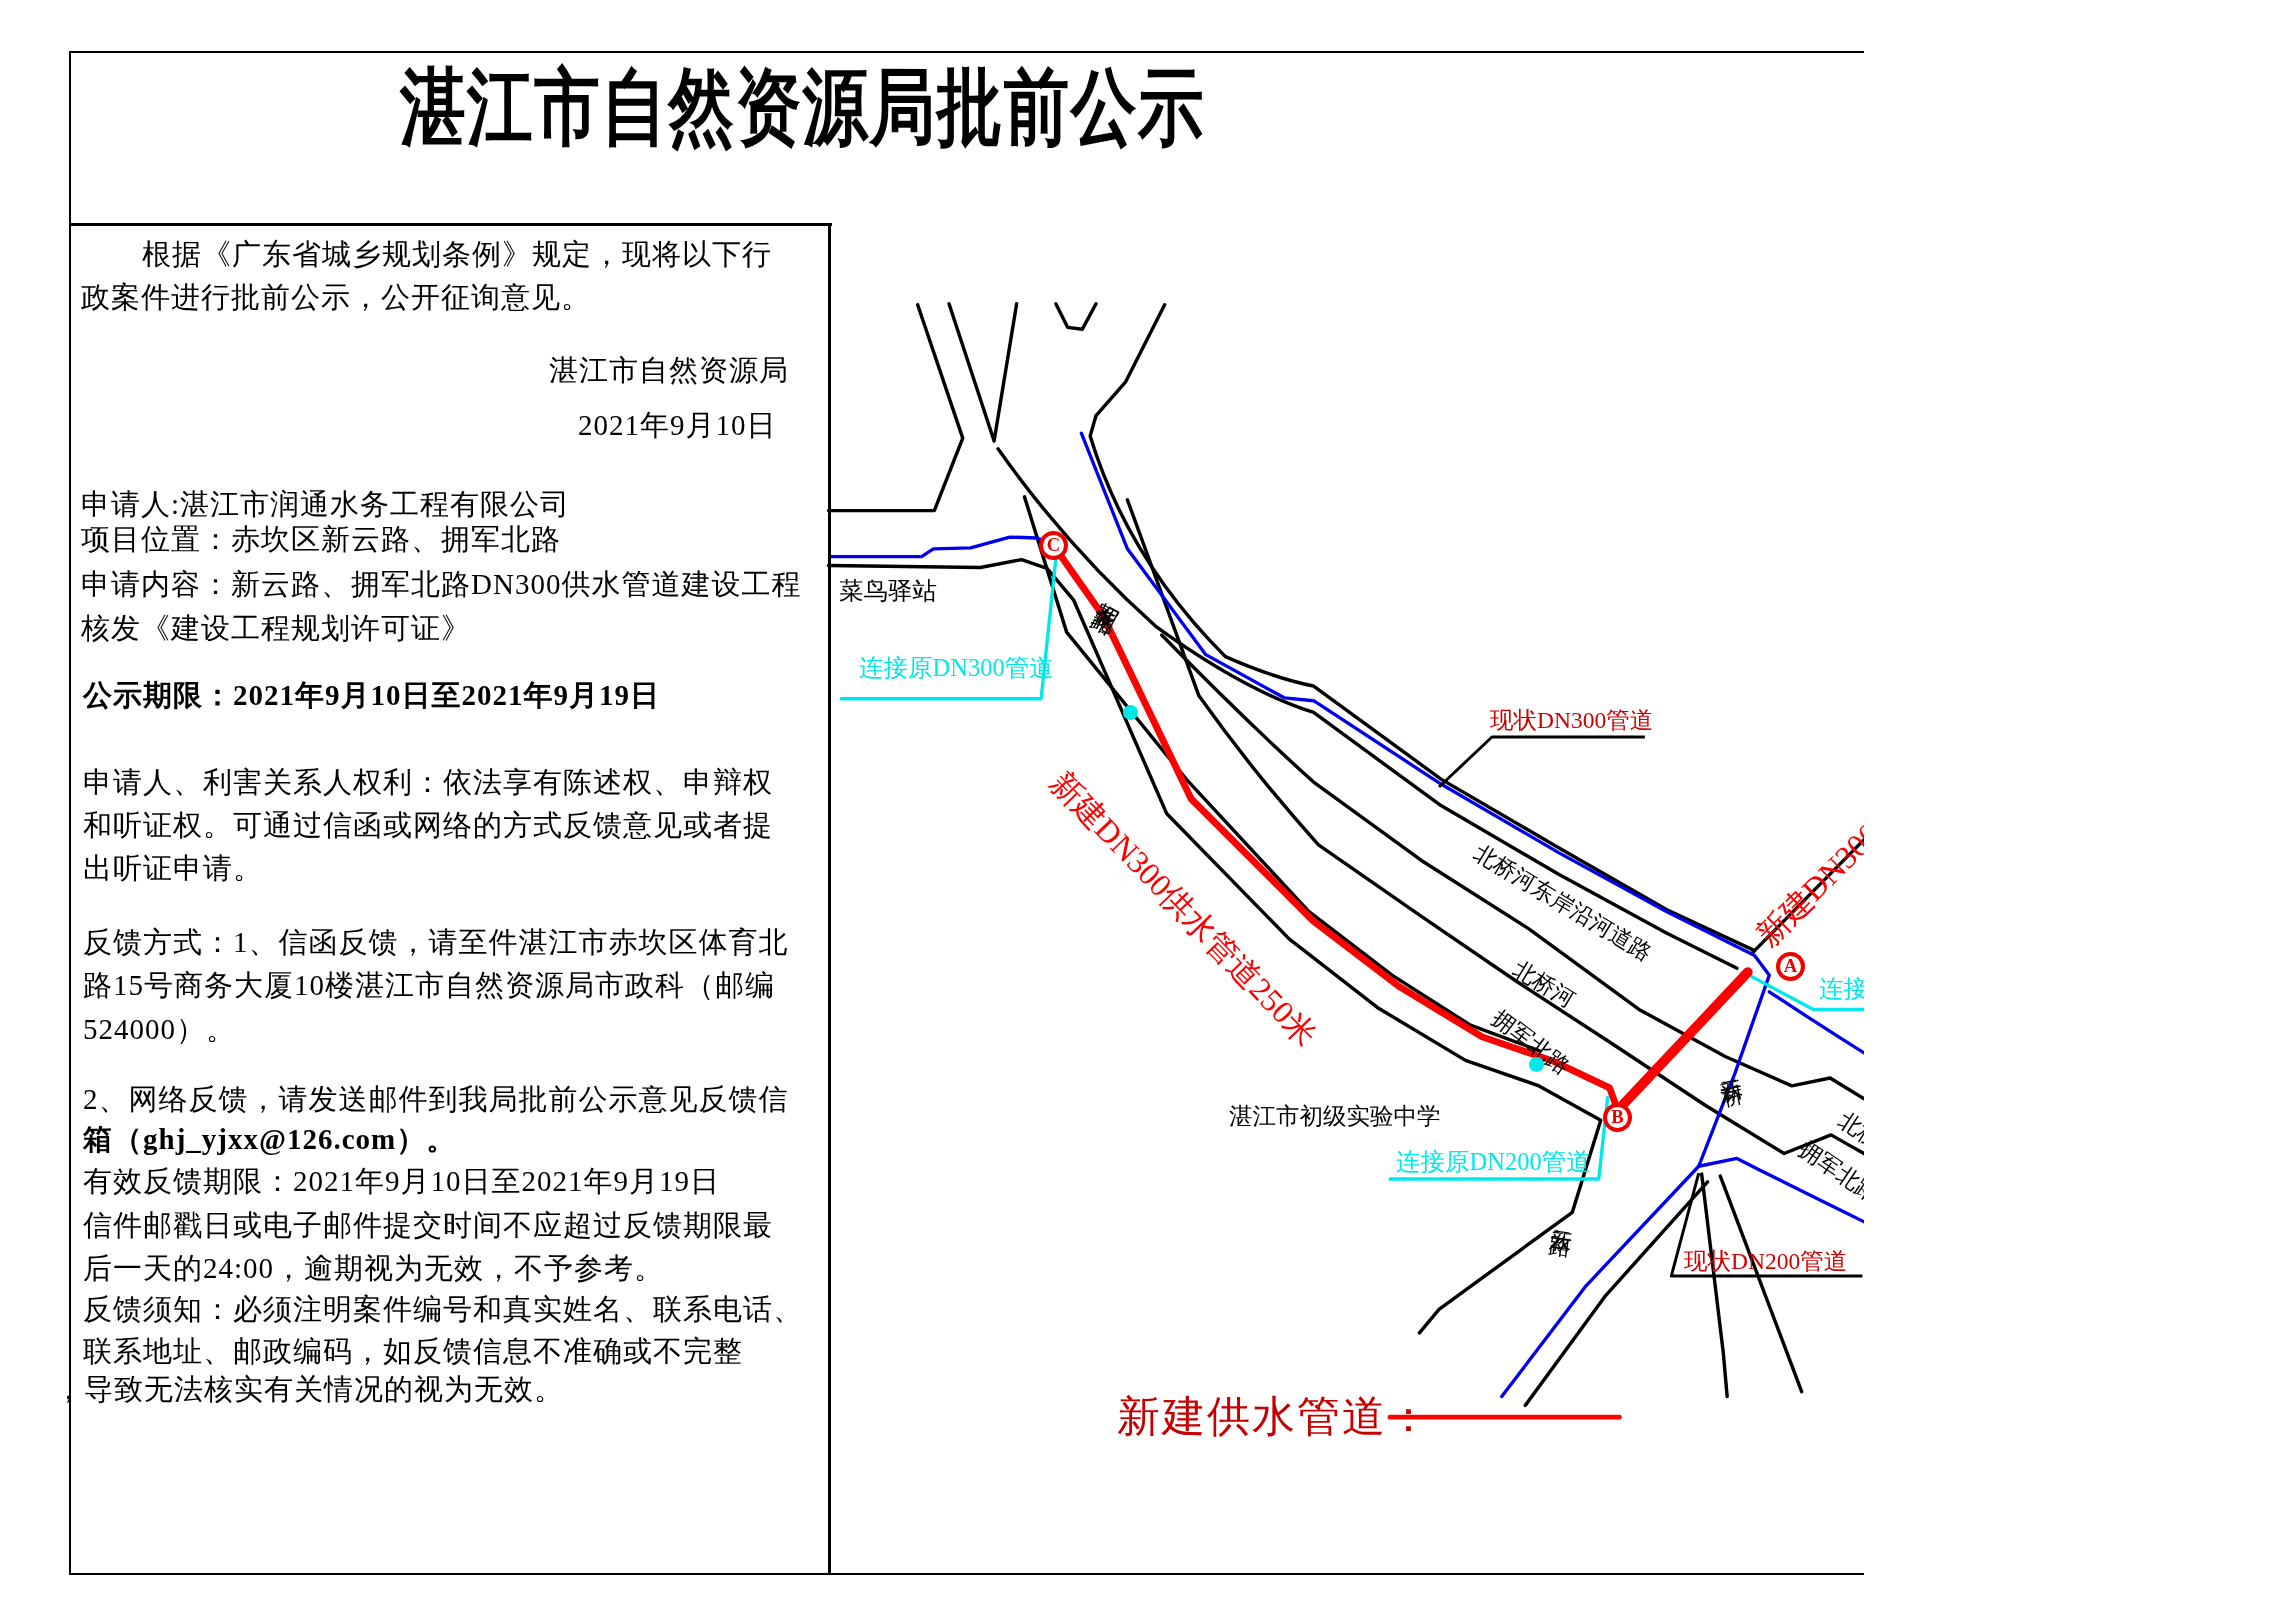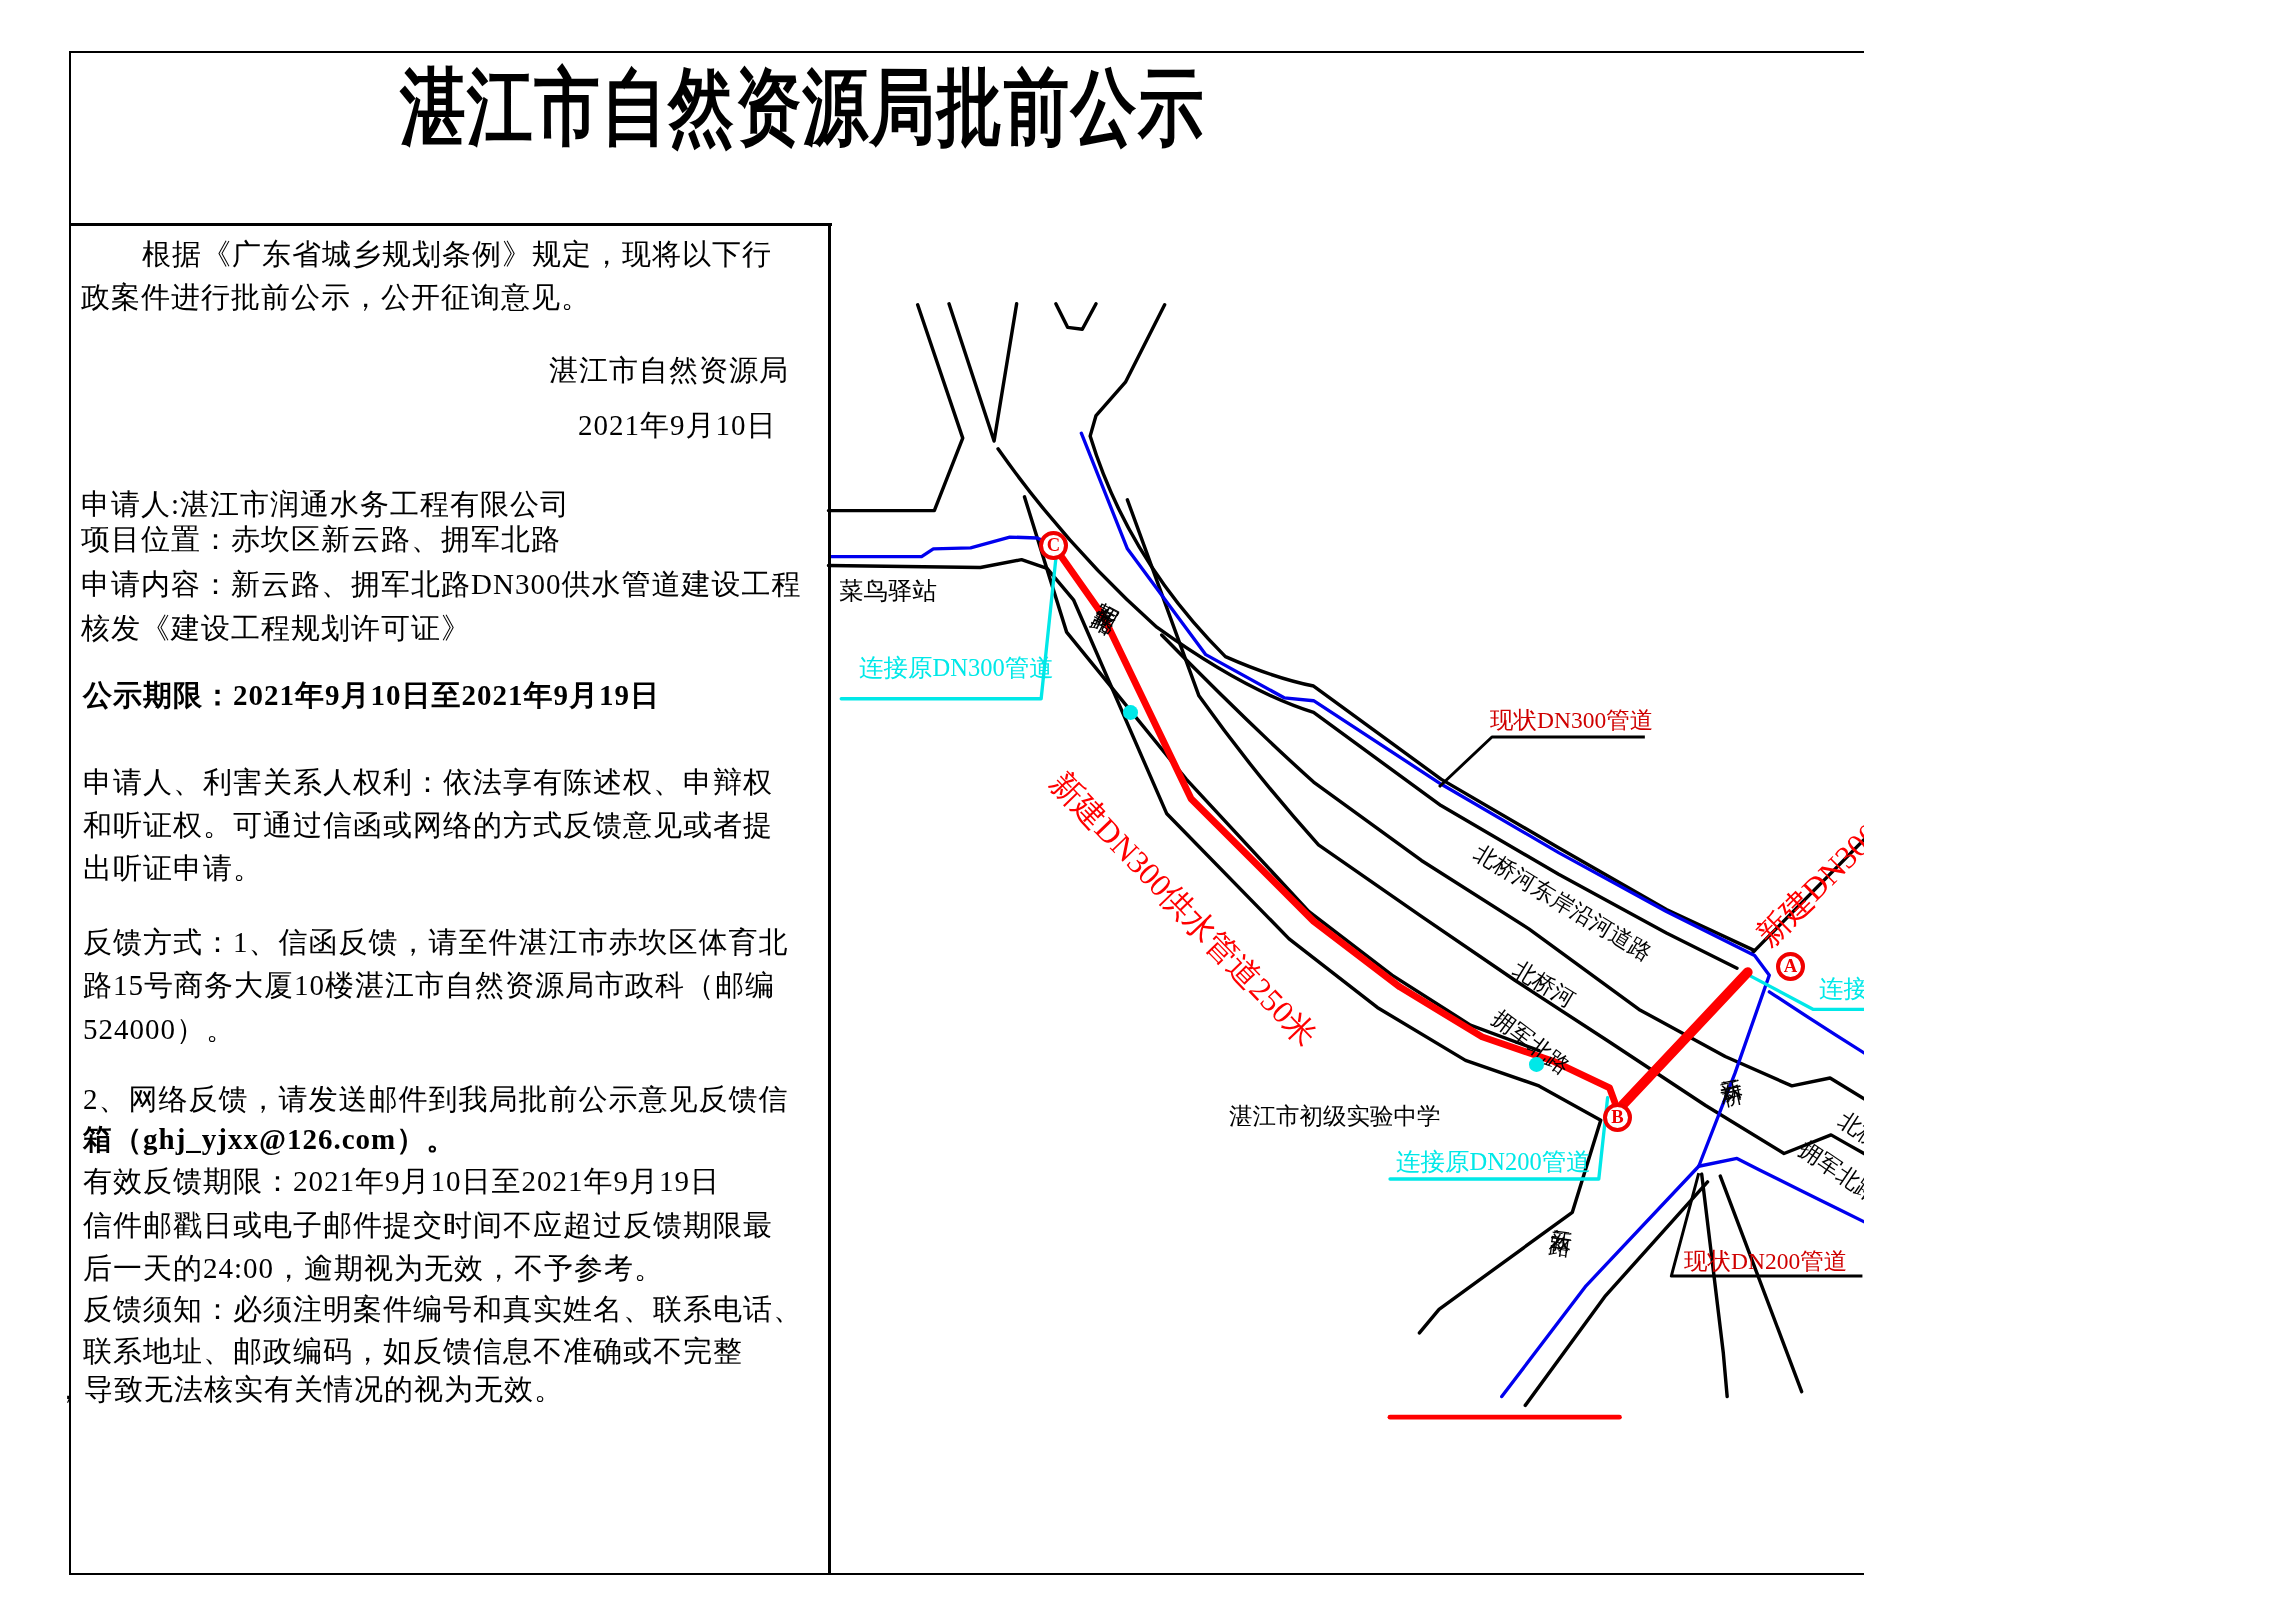--- a/index.html
+++ b/index.html
@@ -120,15 +120,16 @@
       <div class="mlabel" style="left: 1396px; top: 1149px; color: rgb(0, 232, 232); font-size: 24.5px;">连接原DN200管道</div>
     </div>
   <div id="marker-layer">
       <div class="marker" style="left: 1039px; top: 531px;">C</div>
       <div class="marker" style="left: 1776px; top: 952px;">A</div>
       <div class="marker" style="left: 1603px; top: 1103px;">B</div>
       <div class="cdot" style="left: 1123px; top: 705px;"></div>
       <div class="cdot" style="left: 1529px; top: 1057px;"></div>
     </div>
 
+  <div id="legend-label" style="left: 1117px; top: 1388px;">新建供水管道：</div>
   <div id="north-label" style="left: 2058px; top: 274px;">北</div>
 </div>
 
 
 </body></html>

